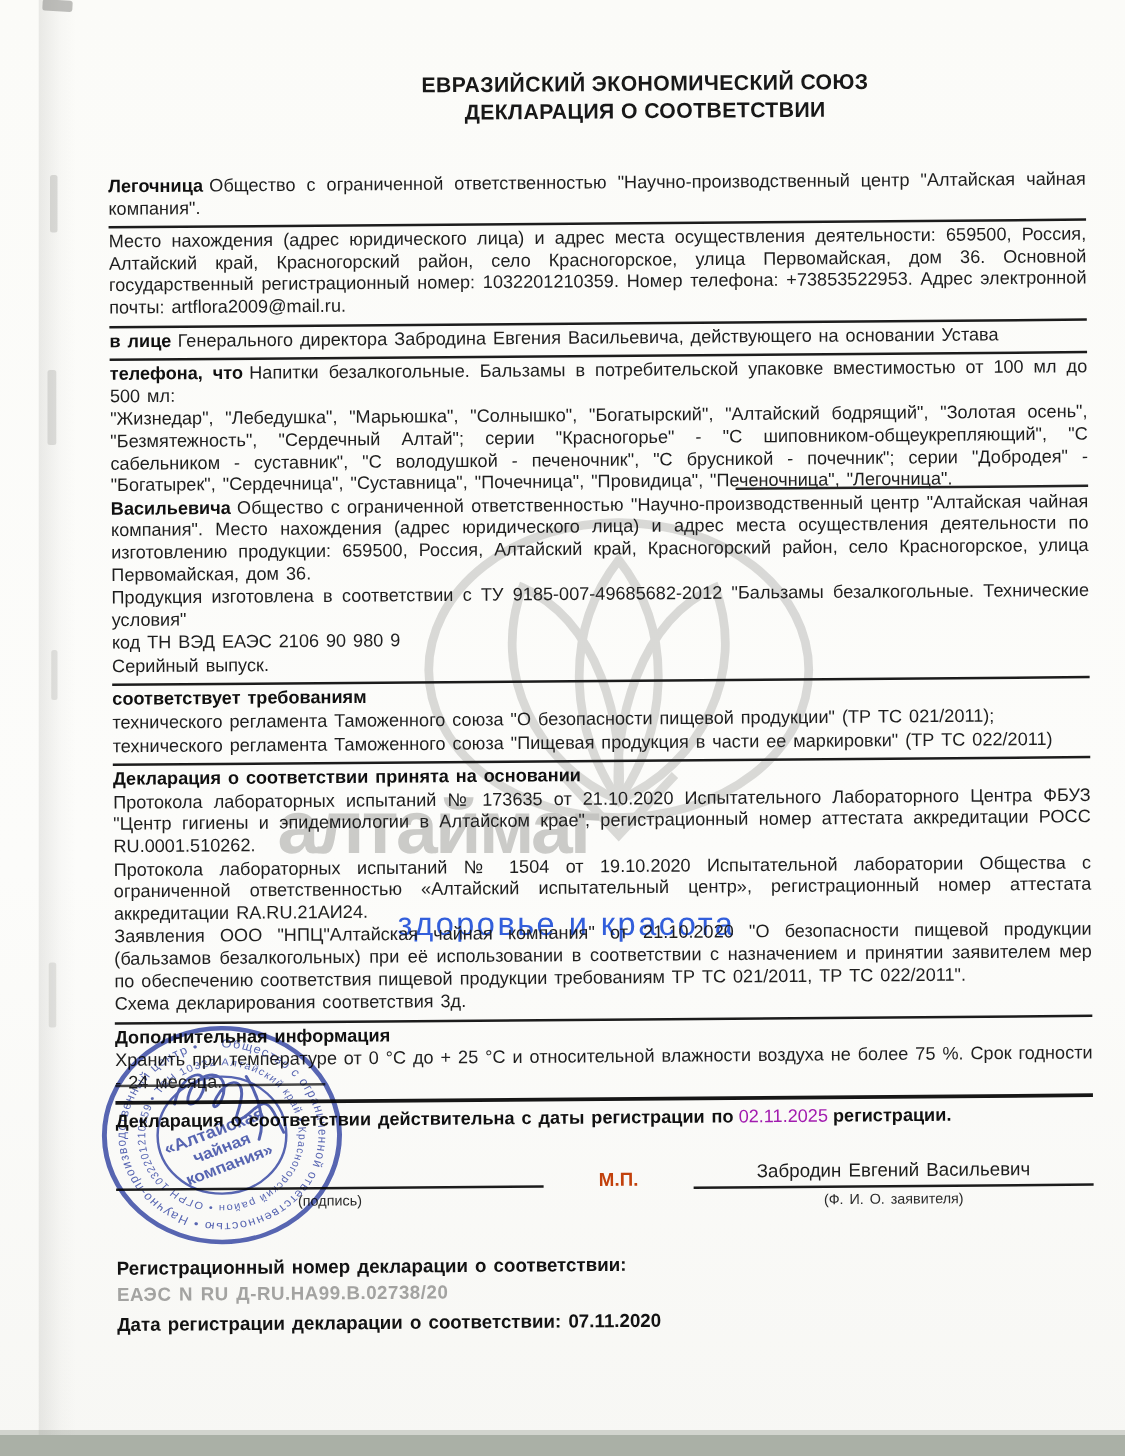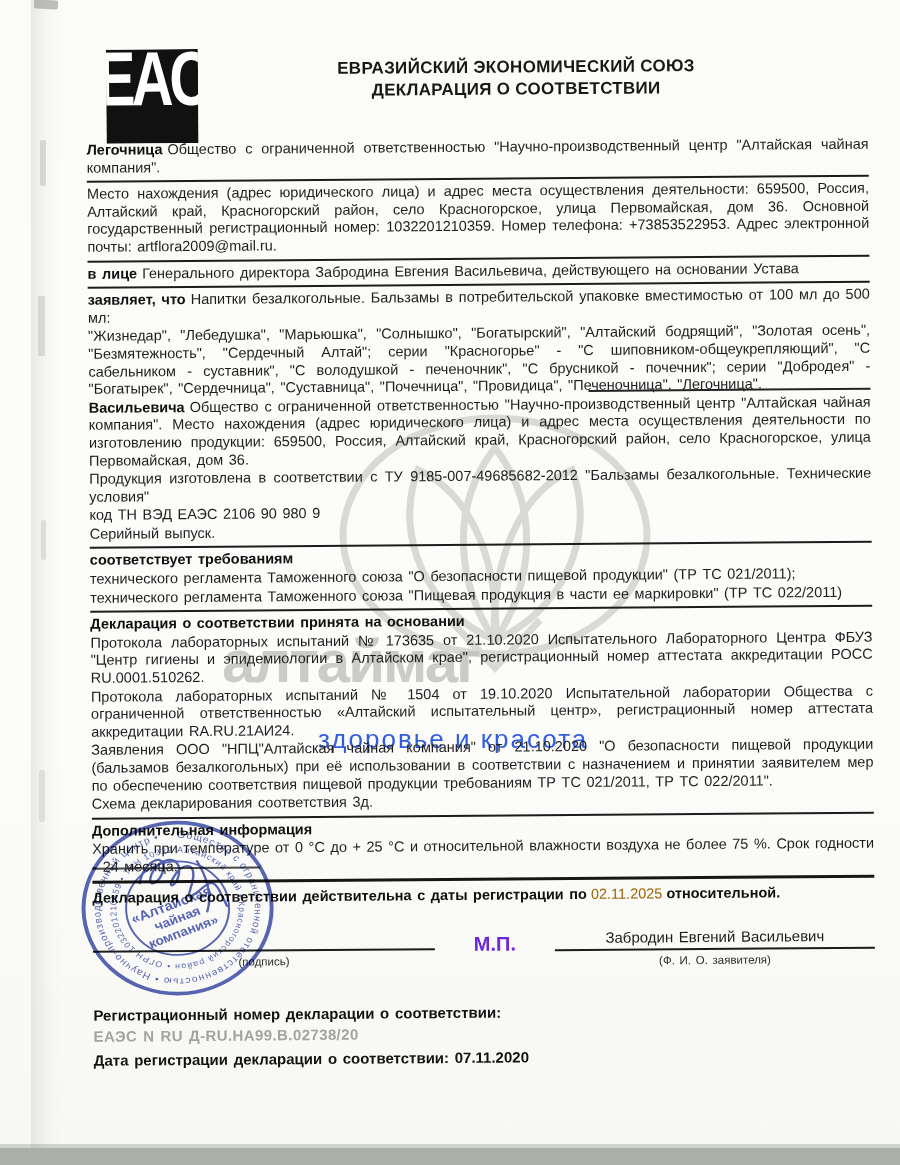--- a/index.html
+++ b/index.html
@@ -35,28 +35,28 @@
   .doc section{padding-bottom:3px;margin-bottom:3px}
   .r2{border-bottom:2px solid #1c1c1c}
   .r3{border-bottom:3px solid #161616}
   .lbl{font-weight:bold;color:#101010;margin-right:5px}
   .doc p{margin-bottom:1px}
   .products{position:relative}
   .products::after{content:"";position:absolute;right:0;bottom:3px;width:36%;height:2px;background:#242424}
   .storage{position:relative}
   .storage::after{content:"";position:absolute;left:0;bottom:7px;width:168px;height:2px;background:rgba(40,40,40,.85)}
   .validity{font-weight:bold;color:#101010;margin-top:6px;margin-bottom:10px;text-align:left}
-  .validity .val{font-weight:normal;color:#a16207;margin:0 4px}
+  .validity .val{font-weight:normal;color:#a21caf;margin:0 4px}
 
   
   .sig-row{display:flex;align-items:flex-start;margin-top:26px;height:58px;text-align:left}
   .sig-left{width:342px;padding-top:18px}
   .sig-line{border-bottom:2px solid #1c1c1c;height:0}
   .sig-cap{font-size:11.5px;color:#2a2a2a;text-align:center;padding-top:2px}
-  .mp{width:120px;text-align:center;font-weight:bold;font-size:20px;padding-top:6px;color:#6d28d9}
+  .mp{width:120px;text-align:center;font-weight:bold;font-size:15px;padding-top:6px;color:#c2410c}
   .sig-right{flex:1;text-align:center}
   .sig-name{font-size:15px;color:#1c1c1c;padding-bottom:2px}
 
   
   .footer{margin-top:14px;text-align:left}
   .f-label{font-weight:bold;font-size:15px;color:#121212;line-height:21px}
   .f-number{font-size:15px;color:#a3a3a1;font-weight:bold;letter-spacing:.4px;line-height:21px}
   .f-date{font-weight:bold;font-size:15px;color:#121212;line-height:21px;margin-top:3px}
 
   
@@ -82,28 +82,20 @@
 <div class="edge-band"></div>
 <div class="smudge" style="left:34px;top:0;width:24px;height:9px;opacity:.55;transform:rotate(3deg)"></div>
 <div class="smudge" style="left:40px;top:140px;width:6px;height:46px;opacity:.28"></div>
 <div class="smudge" style="left:38px;top:296px;width:7px;height:60px;opacity:.25"></div>
 <div class="smudge" style="left:41px;top:520px;width:5px;height:40px;opacity:.22"></div>
 <div class="smudge" style="left:39px;top:770px;width:6px;height:52px;opacity:.2"></div>
 <div class="bottom-strip"></div>
 
 <div class="rot">
 
-  <div class="eac">
-    <svg width="92" height="94" viewBox="0 0 92 94">
-      <rect x="0" y="0" width="92" height="94" fill="#111"></rect>
-      <g font-family="Liberation Sans, sans-serif" font-weight="bold" fill="#fff">
-        <text x="46" y="51" font-size="58" text-anchor="middle" letter-spacing="-4" transform="scale(1,1.32)" transform-origin="46 36">EAC</text>
-      </g>
-    </svg>
-  </div>
 
   <div class="title">
     <div>ЕВРАЗИЙСКИЙ ЭКОНОМИЧЕСКИЙ СОЮЗ</div>
     <div>ДЕКЛАРАЦИЯ О СООТВЕТСТВИИ</div>
   </div>
 
   <div class="doc">
 
     <section class="r2">
       <p><span class="lbl">Легочница</span><span>Общество с ограниченной ответственностью "Научно-производственный центр "Алтайская чайная компания".</span></p>
@@ -111,21 +103,21 @@
 
     <section class="r2">
       <p>Место нахождения (адрес юридического лица) и адрес места осуществления деятельности: 659500, Россия, Алтайский край, Красногорский район, село Красногорское, улица Первомайская, дом 36. Основной государственный регистрационный номер: 1032201210359. Номер телефона: +73853522953. Адрес электронной почты: artflora2009@mail.ru.</p>
     </section>
 
     <section class="r2">
       <p><span class="lbl">в лице</span><span>Генерального директора Забродина Евгения Васильевича, действующего на основании Устава</span></p>
     </section>
 
     <section class="r2">
-      <p><span class="lbl">заявляет, что</span><span>Напитки безалкогольные. Бальзамы  в потребительской упаковке вместимостью от 100 мл до 500 мл:</span></p>
+      <p><span class="lbl">телефона, что</span><span>Напитки безалкогольные. Бальзамы  в потребительской упаковке вместимостью от 100 мл до 500 мл:</span></p>
       <p class="products">"Жизнедар", "Лебедушка", "Марьюшка", "Солнышко", "Богатырский", "Алтайский бодрящий", "Золотая осень", "Безмятежность", "Сердечный Алтай"; серии "Красногорье" - "С шиповником-общеукрепляющий", "С сабельником - суставник", "С володушкой - печеночник", "С брусникой - почечник"; серии "Добродея" - "Богатырек", "Сердечница", "Суставница", "Почечница", "Провидица", "Печеночница", "Легочница".</p>
       <p><span class="lbl">Васильевича</span><span>Общество с ограниченной ответственностью "Научно-производственный центр "Алтайская чайная компания". Место нахождения (адрес юридического лица) и адрес места осуществления деятельности по изготовлению продукции: 659500, Россия, Алтайский край, Красногорский район, село Красногорское, улица Первомайская, дом 36.</span></p>
       <p>Продукция изготовлена в соответствии с ТУ 9185-007-49685682-2012 "Бальзамы безалкогольные. Технические условия"</p>
       <p>код ТН ВЭД ЕАЭС 2106 90 980 9</p>
       <p>Серийный выпуск.</p>
     </section>
 
     <section class="r2">
       <p><span class="lbl">соответствует требованиям</span></p>
       <p>технического регламента Таможенного союза  "О безопасности пищевой продукции" (ТР ТС 021/2011);</p>
@@ -139,21 +131,21 @@
       <p>Заявления ООО "НПЦ"Алтайская чайная компания" от 21.10.2020 "О безопасности пищевой продукции (бальзамов безалкогольных) при её использовании в соответствии с назначением и принятии заявителем мер по обеспечению соответствия пищевой продукции требованиям ТР ТС 021/2011, ТР ТС 022/2011".</p>
       <p>Схема декларирования соответствия 3д.</p>
     </section>
 
     <section class="r3">
       <p><span class="lbl">Дополнительная информация</span></p>
       <p class="storage">Хранить при температуре от 0 °С до + 25 °С и относительной влажности воздуха не более 75 %.  Срок годности - 24 месяца.</p>
     </section>
 
     <p class="validity">
-      <span>Декларация о соответствии действительна с даты регистрации по</span><span class="val">02.11.2025</span><span>относительной.</span>
+      <span>Декларация о соответствии действительна с даты регистрации по</span><span class="val">02.11.2025</span><span>регистрации.</span>
     </p>
 
     <div class="sig-row">
       <div class="sig-left">
         <div class="sig-line"></div>
         <div class="sig-cap">(подпись)</div>
       </div>
       <div class="mp">М.П.</div>
       <div class="sig-right">
         <div class="sig-name">Забродин Евгений Васильевич</div>

